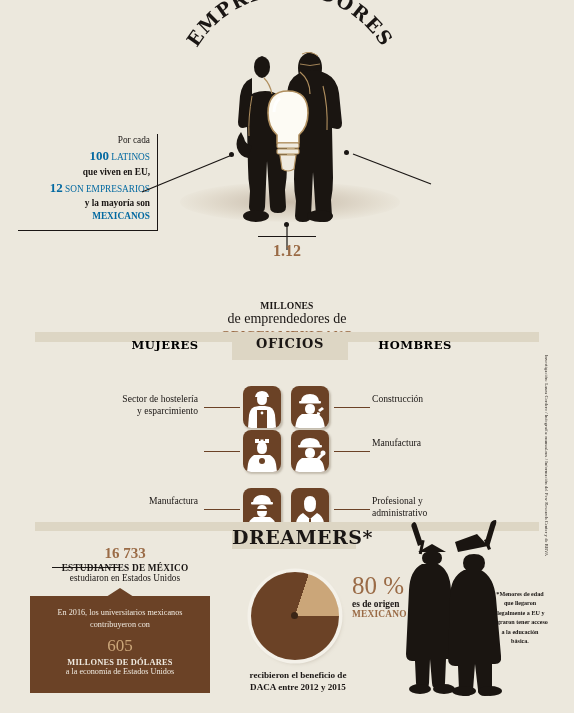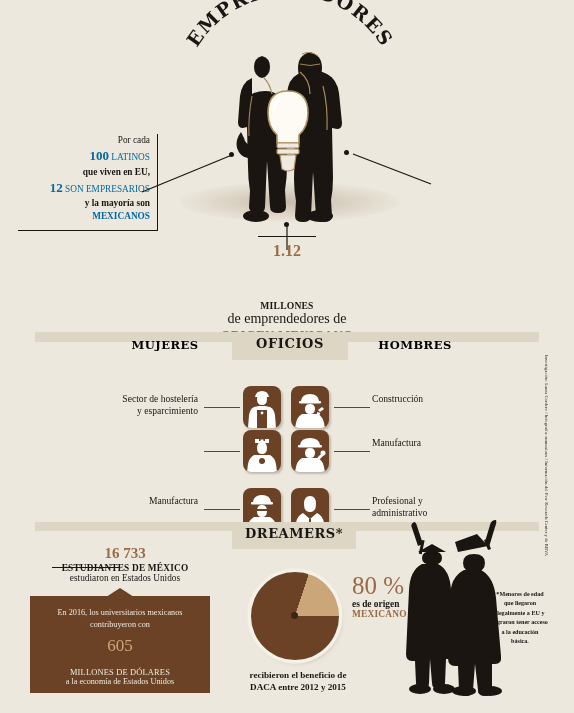--- a/index.html
+++ b/index.html
@@ -121,41 +121,41 @@
   .icon-sq svg { width: 38px; height: 42px; display:block; }
 
   
   #sec-dreamers { position: absolute; left: 0; top: 518px; width: 574px; height: 195px; }
   .band2 { position: absolute; left: 35px; top: 4px; width: 504px; height: 9px; background: #ddd6c4; }
   .tab-dreamers {
     position: absolute; left: 232px; top: 4px; width: 124px; height: 27px; background: #ddd6c4;
   }
   #dreamers-title {
     position: absolute; left: 232px; top: 8px; width: 124px; text-align: center;
-    font-family: "DejaVu Serif", serif; font-size: 13px; font-weight: bold; letter-spacing: .5px; color:#1a1614;
+    font-family: "DejaVu Serif", serif; font-size: 19px; font-weight: bold; letter-spacing: .5px; color:#1a1614;
   }
 
   #students-stat { position: absolute; left: 20px; top: 26px; width: 210px; text-align: center; }
   #students-stat .num { font-size: 15px; font-weight: bold; color: #9a6b46; line-height: 1.25; }
   #students-stat .l2 { font-size: 9.3px; font-weight: bold; color: #1a1614; letter-spacing:.2px; }
   #students-stat .l3 { font-size: 9.3px; color: #1a1614; }
 
   #brown-box {
     position: absolute; left: 30px; top: 78px; width: 180px; height: 97px;
     background: #6b4226; color: #efe9df; text-align: center;
     padding: 11px 12px 0 12px;
   }
   #brown-box .arrow {
     position: absolute; left: 76px; top: -8px; width: 0; height: 0;
     border-left: 14px solid transparent; border-right: 14px solid transparent;
     border-bottom: 9px solid #6b4226;
   }
   #brown-box .t1 { font-size: 8.2px; line-height: 1.45; }
-  #brown-box .num { font-size: 17px; color: #cba679; margin: 5px 0 12px 0; }
-  #brown-box .t2 { font-size: 8.4px; font-weight: normal; letter-spacing:.2px; }
+  #brown-box .num { font-size: 17px; color: #cba679; margin: 5px 0 2px 0; }
+  #brown-box .t2 { font-size: 8.4px; font-weight: bold; letter-spacing:.2px; }
   #brown-box .t3 { font-size: 8.2px; }
 
   
   #pie-wrap { position: absolute; left: 245px; top: 48px; width: 100px; height: 100px; }
   #pie {
     position: absolute; left: 6px; top: 6px; width: 88px; height: 88px; border-radius: 50%;
     background: conic-gradient(from 90deg, #6b4226 0% 80%, #cba679 80% 100%);
     box-shadow: 0 0 0 3.5px #f4f1e9, 2px 3px 4px rgba(140,125,105,.4);
   }
   #pie-center-dot { position: absolute; left: 46px; top: 46px; width: 7px; height: 7px; border-radius:50%; background: #3a2516; }

